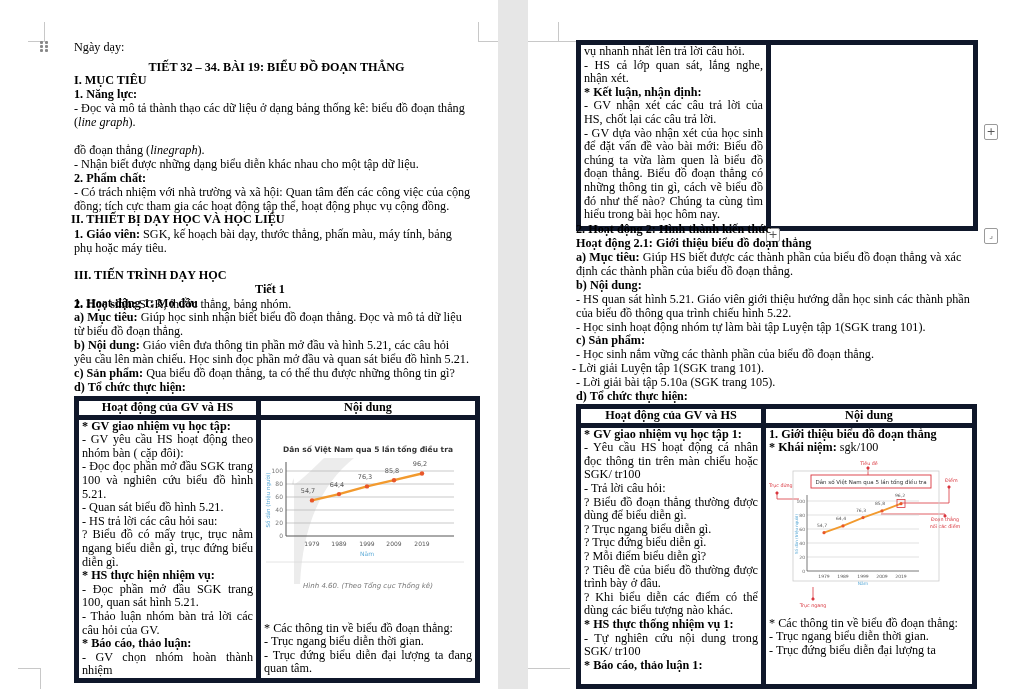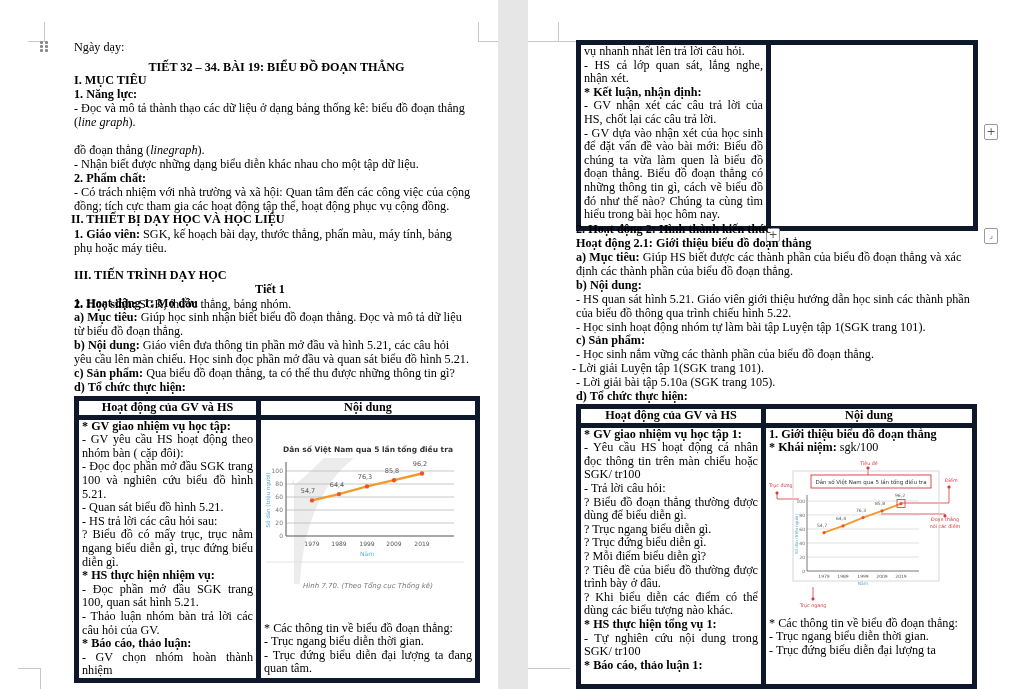--- a/index.html
+++ b/index.html
@@ -125,21 +125,21 @@
             <g font-family="DejaVu Sans, sans-serif" font-size="6" fill="#555" text-anchor="middle">
               <text x="48" y="108">1979</text>
                   <text x="75" y="108">1989</text>
                   <text x="103" y="108">1999</text>
               <text x="130" y="108">2009</text>
                   <text x="158" y="108">2019</text>
             </g>
             <text x="103" y="118" font-family="DejaVu Sans, sans-serif" font-size="6" fill="#5aa9d6" text-anchor="middle">Năm</text>
             <line x1="2" y1="124" x2="200" y2="124" stroke="#ddd" stroke-width="0.8"></line>
           </svg>
-          <div class="chart-caption" style="position:absolute;left:0;top:142px;width:208px;">Hình 7.70. (Theo Tổng cục Thống kê)</div>
+          <div class="chart-caption" style="position:absolute;left:0;top:142px;width:208px;">Hình 4.60. (Theo Tổng cục Thống kê)</div>
         </div>
         <span class="cell-line" style="margin-top:24px;">* Các thông tin về biểu đồ đoạn thẳng:</span>
         <span class="cell-line">- Trục ngang biểu diễn thời gian.</span>
         <span class="cell-line">- Trục đứng biểu diễn đại lượng ta đang quan tâm.</span>
       </td>
     </tr>
   </tbody>
     </table>
 </div>
 
@@ -191,21 +191,21 @@
       <td style="height:256px;">
         <span class="cell-line b">* GV giao nhiệm vụ học tập 1:</span>
         <span class="cell-line">- Yêu cầu HS hoạt động cá nhân đọc thông tin trên màn chiếu hoặc SGK/ tr100</span>
         <span class="cell-line">- Trả lời câu hỏi:</span>
         <span class="cell-line">? Biểu đồ đoạn thẳng thường được dùng để biểu diễn gì.</span>
         <span class="cell-line">? Trục ngang biểu diễn gì.</span>
         <span class="cell-line">? Trục đứng biểu diễn gì.</span>
         <span class="cell-line">? Mỗi điểm biểu diễn gì?</span>
         <span class="cell-line">? Tiêu đề của biểu đồ thường được trình bày ở đâu.</span>
         <span class="cell-line">? Khi biểu diễn các điểm có thể dùng các biểu tượng nào khác.</span>
-        <span class="cell-line b">* HS thực hiện tổng vụ 1:</span>
+        <span class="cell-line b">* HS thực thống nhiệm vụ 1:</span>
         <span class="cell-line">- Tự nghiên cứu nội dung trong SGK/ tr100</span>
         <span class="cell-line b">* Báo cáo, thảo luận 1:</span>
       </td>
       <td>
         <span class="cell-line b">1. Giới thiệu biểu đồ đoạn thẳng</span>
         <span class="cell-line"><span class="b">* Khái niệm:</span><span> sgk/100</span></span>
         <div class="chart-box" style="height:152px;margin-top:4px;">
           <svg width="200" height="152" viewBox="0 0 200 152">
             <g font-family="DejaVu Sans, sans-serif" font-size="4.8" fill="#d9363e">
               <text x="100" y="6" text-anchor="middle">Tiêu đề</text>

